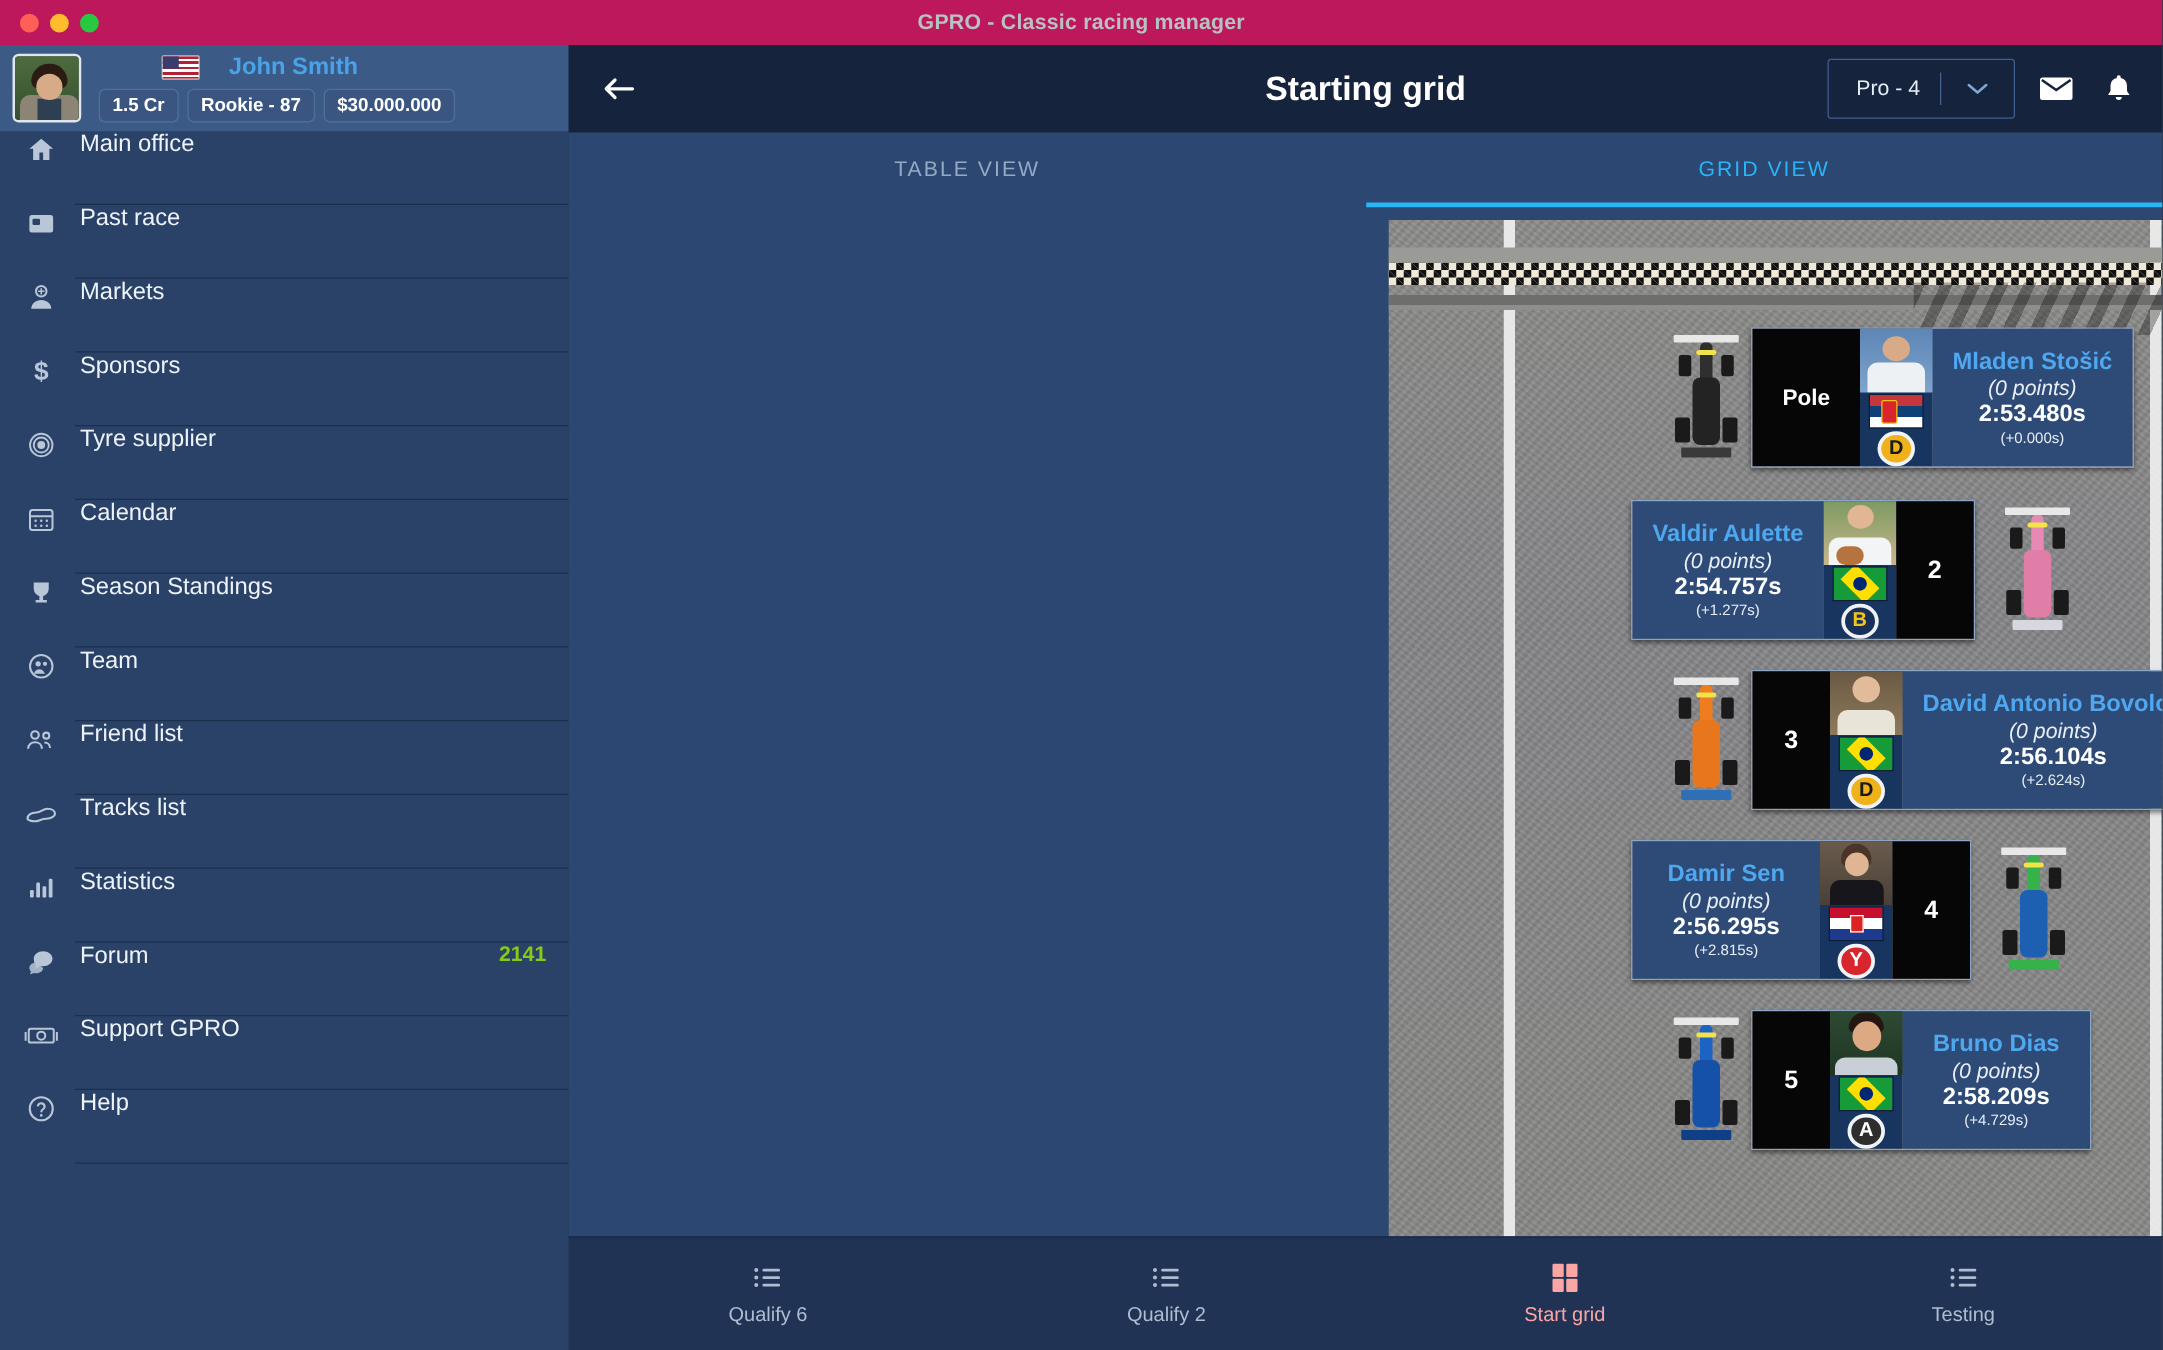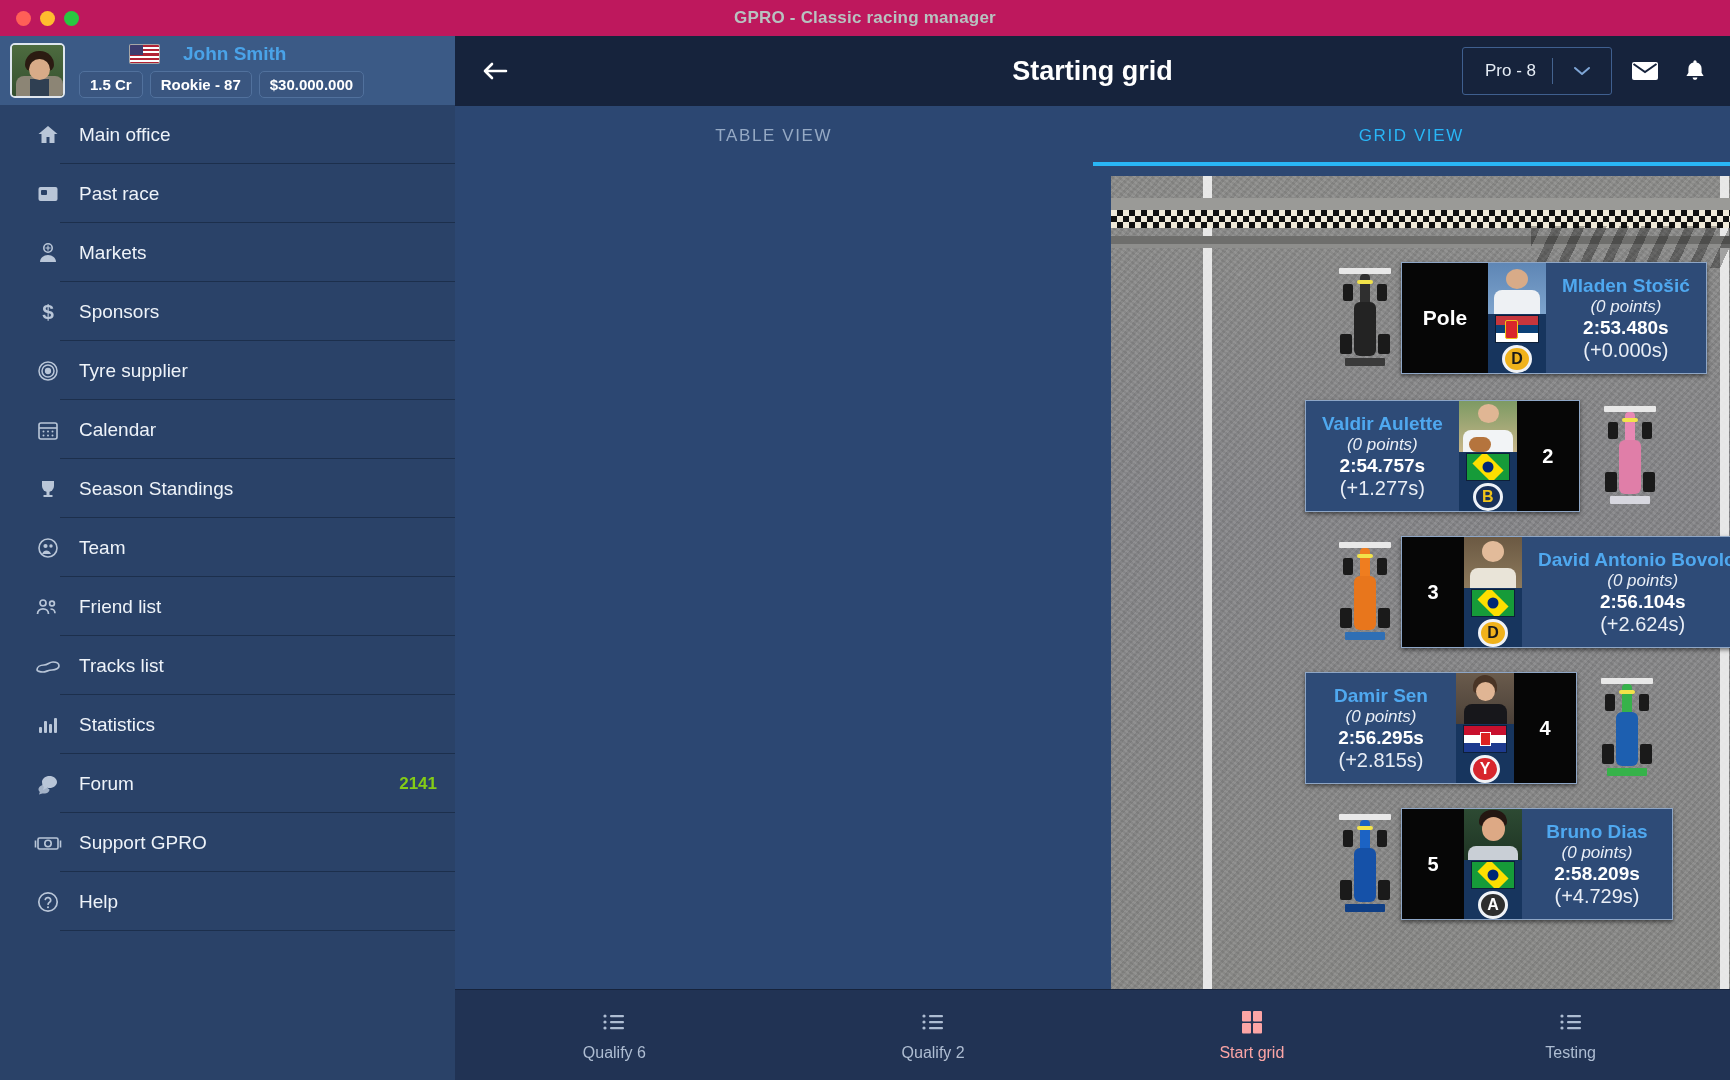--- a/index.html
+++ b/index.html
@@ -63,22 +63,22 @@
   #player-name { color: #4aa3e8; font-size: 19px; font-weight: bold; }
   #chips { display: flex; gap: 7px; }
   .chip {
     background: #3a5680; border: 1px solid #51719d; border-radius: 5px;
     color: #ffffff; font-size: 15px; font-weight: bold;
     padding: 4px 10px; white-space: nowrap;
   }
 
   #nav { flex: 1 1 auto; overflow: hidden; }
   .nav-item {
-    height: 59px; display: flex; align-items: center;
-    padding: 0 18px 0 31px; position: relative; cursor: pointer;
+    height: 59px; display: flex; 
+    padding: 0 18px 0 16px; position: relative; cursor: pointer;
   }
   .nav-item + .nav-item::before,
   .nav-item:first-child::after { content: ""; }
   .nav-item::after {
     content: ""; position: absolute; left: 60px; right: 0; bottom: 0;
     height: 1px; background: #1c2f4c;
   }
   .nav-ico {
     width: 34px; flex: 0 0 34px; height: 30px; display: flex;
     align-items: center; justify-content: center; color: #b9c6d8;
@@ -165,42 +165,42 @@
     border: 1px solid #8ea6c6;
     box-shadow: 0 2px 4px rgba(0,0,0,.5);
     height: 112px;
   }
   .card.right { flex-direction: row; }
   .pos-box {
     background: #060606; width: 62px; display: flex; align-items: center;
     justify-content: center; color: #fff; font-size: 20px; font-weight: bold;
     position: relative;
   }
-  .pos-box.pole { width: 86px; font-size: 21px; }
+  .pos-box.pole { width: 86px; font-size: 18px; }
 
   .id-col {
     width: 58px; flex: 0 0 58px; background: #17355e;
     display: flex; flex-direction: column; align-items: center;
   }
   .id-photo { width: 58px; height: 55px; overflow: hidden; position: relative; background: #5d7fa0; }
   .id-flag { width: 44px; height: 29px; margin-top: 1px; border: 1px solid rgba(0,0,0,.4); position: relative; overflow: hidden; }
   .tyre-badge {
     width: 30px; height: 30px; border-radius: 50%; margin-top: 2px;
     border: 3px solid #f0f3f7; display: flex; align-items: center;
     justify-content: center; font-size: 16px; font-weight: bold; color: #1a1a1a;
   }
   .info {
     background: #2e4b77; padding: 8px 16px; display: flex;
     flex-direction: column; align-items: center; justify-content: center;
     min-width: 150px;
   }
   .d-name { color: #4fa8ef; font-size: 19px; font-weight: bold; white-space: nowrap; }
   .d-points { color: #e9eef6; font-size: 17px; font-style: italic; }
   .d-time { color: #ffffff; font-size: 19px; font-weight: bold; }
-  .d-gap { color: #e9eef6; font-size: 20px; }
+  .d-gap { color: #e9eef6; font-size: 12px; }
 
   .carwrap { width: 72px; height: 112px; position: relative; }
   .car { position: absolute; left: 8px; top: 6px; width: 56px; height: 100px; }
   .car .wingF { position:absolute; left: 2px; top: 0; width: 52px; height: 6px; background:#e8e8e8; border-radius:1px;}
   .car .nose { position:absolute; left: 23px; top: 6px; width: 10px; height: 34px; border-radius: 4px 4px 0 0; }
   .car .bodyc { position:absolute; left: 17px; top: 34px; width: 22px; height: 54px; border-radius: 6px; }
   .car .tyre { position:absolute; width: 10px; height: 17px; background:#1a1a1a; border-radius:2px; }
   .car .tyre.fl { left: 6px; top: 16px; } .car .tyre.fr { right: 6px; top: 16px; }
   .car .tyre.rl { left: 3px; top: 66px; width:12px; height:20px;} .car .tyre.rr { right: 3px; top: 66px; width:12px; height:20px;}
   .car .wingR { position:absolute; left: 8px; bottom: 2px; width: 40px; height: 8px; border-radius:1px; }
@@ -450,21 +450,21 @@
 
       <div id="topbar">
         <div id="back-btn">
           <svg width="30" height="26" viewBox="0 0 30 26" fill="none" stroke="currentColor" stroke-width="2.6" stroke-linecap="round" stroke-linejoin="round">
               <path d="M26 13H5M12 6 5 13l7 7"></path>
             </svg>
         </div>
         <div id="page-title">Starting grid</div>
         <div id="top-right">
           <div id="league-select">
-            <span id="league-label">Pro - 8</span>
+            <span id="league-label">Pro - 4</span>
             <span id="league-div"></span>
             <span id="league-caret">
               <svg width="18" height="12" viewBox="0 0 18 12" fill="none" stroke="currentColor" stroke-width="2" stroke-linecap="round" stroke-linejoin="round">
                   <path d="M2 3l7 6 7-6"></path>
                 </svg>
             </span>
           </div>
           <div class="topicon">
             <svg width="30" height="24" viewBox="0 0 30 24" fill="#ffffff">
                 <rect x="2" y="3" width="26" height="18" rx="2"></rect>

